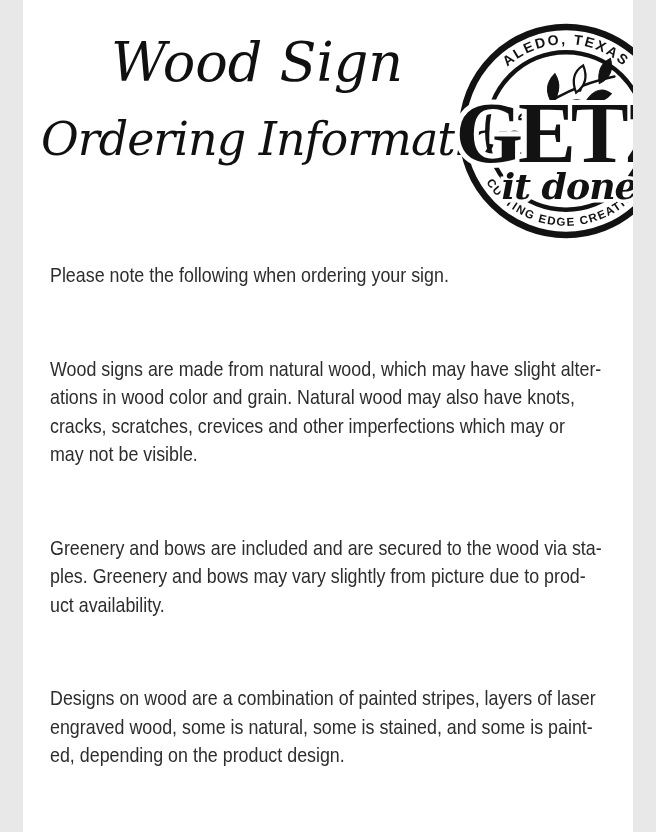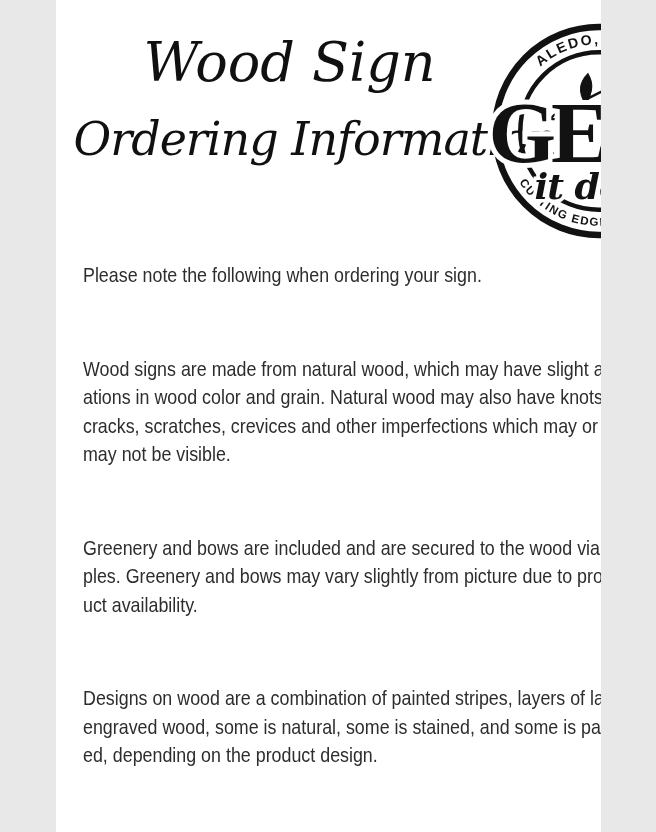--- a/index.html
+++ b/index.html
@@ -1,17 +1,17 @@
 <!DOCTYPE html>
 <html><head>
 <meta charset="utf-8">
 <style>
   html,body{margin:0;padding:0;background:#e8e8e8;}
   .page{
-    width:545px;height:832px;position:relative;overflow:hidden;
+    width:610px;height:832px;position:relative;overflow:hidden;
     background:#ffffff;margin:0 auto;
     font-family:"Liberation Sans",sans-serif;color:#2d2d2d;
   }
   
   .header{position:absolute;top:0;left:0;width:656px;height:205px;}
   .title{
     position:absolute;left:18px;top:24px;width:432px;text-align:center;
     font-family:"DejaVu Serif",serif;font-style:italic;color:#101010;
     white-space:nowrap;
   }

